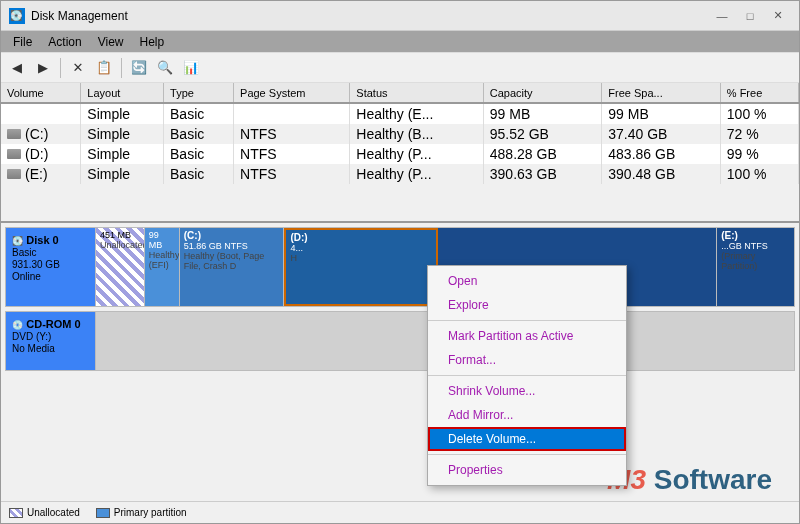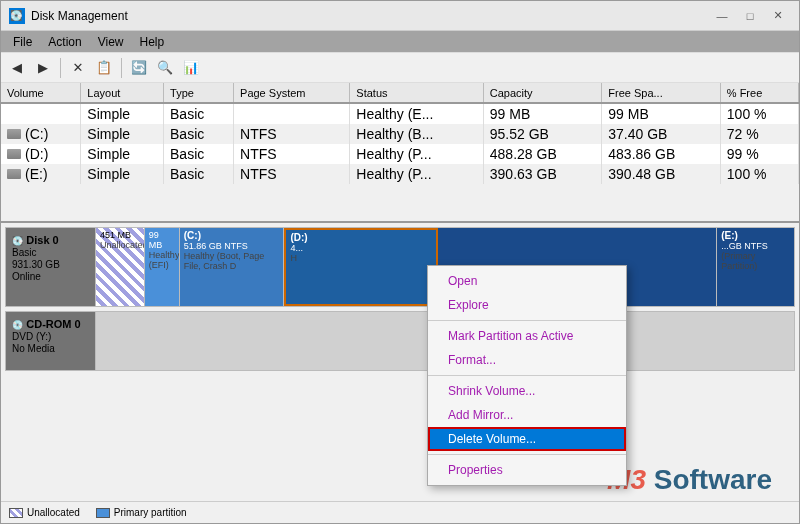--- a/index.html
+++ b/index.html
@@ -187,21 +187,21 @@
       height: 80px;
       margin-bottom: 4px;
       border: 1px solid #bbb;
       background: #fff;
     }
     .disk-info {
       width: 90px;
       flex-shrink: 0;
       padding: 6px;
       border-right: 1px solid #bbb;
-      background: #737373;
+      background: #3b82f6;
       display: flex;
       flex-direction: column;
       justify-content: flex-start;
       gap: 1px;
     }
     .disk-info-name {
       font-weight: bold;
       font-size: 11px;
     }
     .disk-info-type, .disk-info-size, .disk-info-status {

